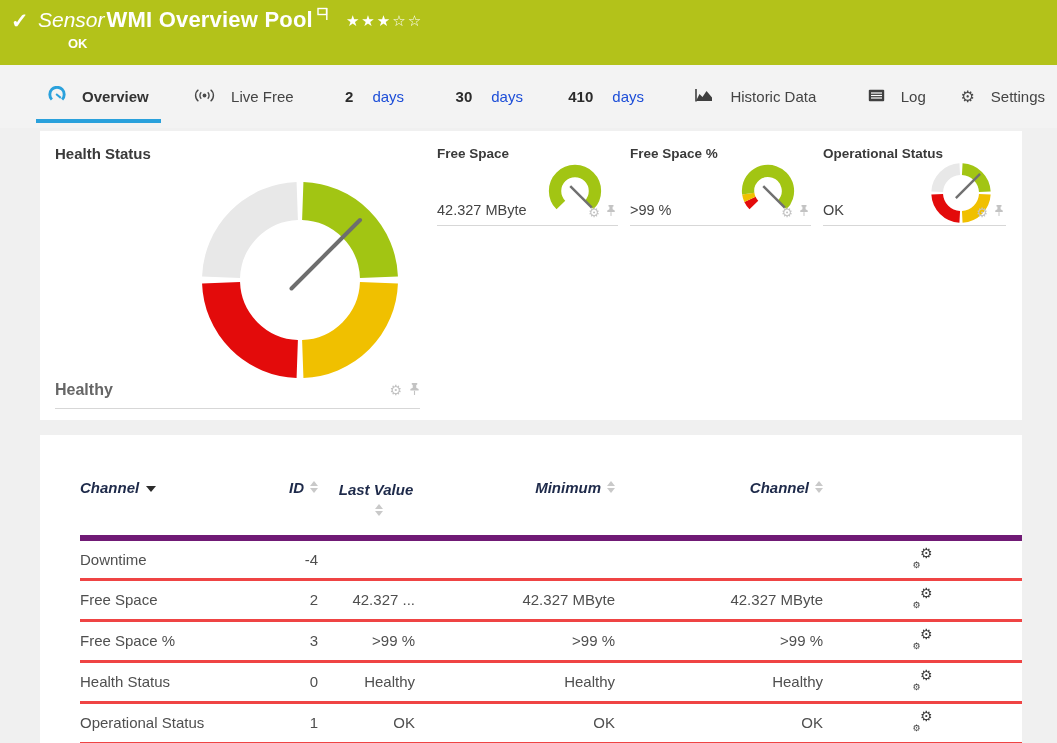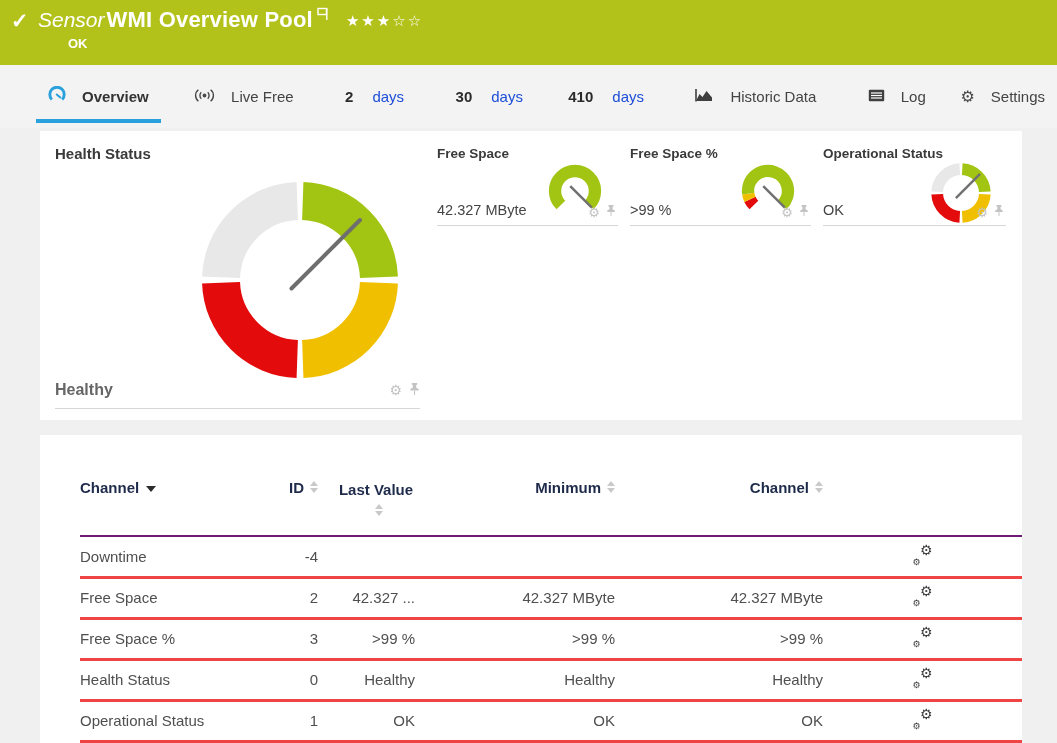--- a/index.html
+++ b/index.html
@@ -54,21 +54,21 @@
   .mini-icons { position:absolute; right:2px; bottom:5px; display:flex; gap:6px;
         align-items:center; color:#c3c3c3; font-size:13px; }
 
   
   table { margin-left:40px; width:942px; border-collapse:collapse; table-layout:fixed; }
   col.c-channel{width:180px;} col.c-id{width:58px;} col.c-last{width:97px;}
   col.c-min{width:200px;} col.c-max{width:208px;} col.c-gear{width:199px;}
   th { font-size:15px; font-weight:bold; color:#1e2a4a; text-align:right;
        padding-bottom:14px; vertical-align:top; }
   th.left { text-align:left; }
-  thead th { border-bottom:2px solid #701a75; }
+  thead th { border-bottom:6px solid #701a75;font-style:italic; }
   .lastv-wrap { display:inline-block; width:78px; text-align:center; line-height:1.4; }
   td { height:41px; border-bottom:3px solid #ef4444; font-size:15px; color:#4f4f4f; }
   td.r { text-align:right; }
   td.gear-cell { text-align:center; }
   .sort { display:inline-block; margin-left:6px; vertical-align:baseline; }
   .sort i { display:block; width:0; height:0; border-left:4px solid transparent;
        border-right:4px solid transparent; }
   .sort .up { border-bottom:5px solid #c9c9c9; margin-bottom:2px; }
   .sort .dn { border-top:5px solid #c9c9c9; }
   .caret { display:inline-block; width:0; height:0; border-left:5px solid transparent;

